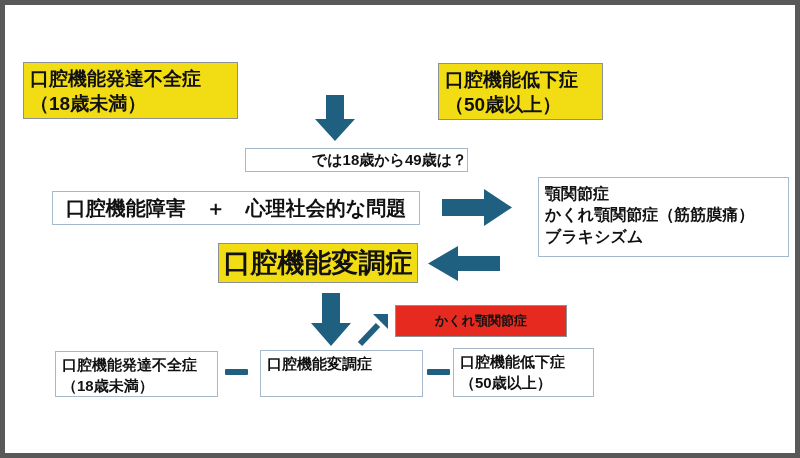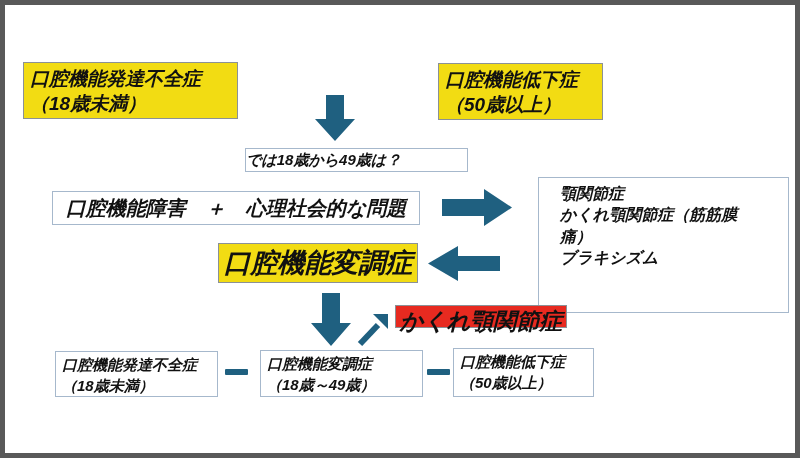--- a/index.html
+++ b/index.html
@@ -16,53 +16,52 @@
     border: 5px solid var(--frame, #595959);
     background: #ffffff;
     overflow: hidden;
   }
   .box {
     position: absolute;
     box-sizing: border-box;
     color: #111111;
     font-weight: bold;
     background: #ffffff;
-    font-style: italic;
   }
   .yellow { background: var(--yellow, #f2dc13); border: 1px solid var(--border-gray, #8b9196); }
   .red    { background: var(--red, #e72a20);  border: 1px solid var(--border-gray, #8b9196); }
   .white  { background: #ffffff; border: 1px solid var(--border-blue, #a6b8cc); }
 
   .dev-top {
     left: 18px; top: 57px; width: 215px; height: 57px;
     font-size: 19px; line-height: 25px; padding: 3px 6px;
   }
   .decline-top {
     left: 433px; top: 58px; width: 165px; height: 57px;
     font-size: 19px; line-height: 25px; padding: 3px 6px;
   }
   .question {
     left: 240px; top: 143px; width: 223px; height: 24px;
-    font-size: 15px; line-height: 22px; text-align: left;
+    font-size: 15px; line-height: 22px; text-align: right;
   }
   .formula {
     left: 47px; top: 186px; width: 368px; height: 34px;
     font-size: 20px; line-height: 33px; text-align: center;
   }
   .conditions {
-    left: 533px; top: 172px; width: 251px; height: 136px;
-    font-size: 16px; line-height: 21.3px; padding: 5px 21px;
+    left: 533px; top: 172px; width: 251px; height: 80px;
+    font-size: 16px; line-height: 21.3px; padding: 5px 6px;
   }
   .dysregulation {
     left: 213px; top: 238px; width: 200px; height: 40px;
     font-size: 27px; line-height: 38px; text-align: center;
   }
   .hidden-tmd {
-    left: 390px; top: 300px; width: 172px; height: 23px;
-    font-size: 23px; line-height: 30px; text-align: center;
+    left: 390px; top: 300px; width: 172px; height: 32px;
+    font-size: 13px; line-height: 30px; text-align: center;
   }
   .bottom-box {
     font-size: 15px; line-height: 21px; padding: 2px 6px;
   }
   .dev-bottom     { left: 50px;  top: 346px; width: 163px; height: 46px; }
   .dys-bottom     { left: 255px; top: 345px; width: 163px; height: 47px; }
   .decline-bottom { left: 448px; top: 343px; width: 141px; height: 49px; }
 
   .arrow { position: absolute; color: var(--arrow, #1f6080); }
   .arrow svg { display: block; }
@@ -151,21 +150,20 @@
 
   <div class="box white bottom-box dev-bottom">
     <div>口腔機能発達不全症</div>
     <div>（18歳未満）</div>
   </div>
 
   <div class="dash dash-1"></div>
 
   <div class="box white bottom-box dys-bottom">
     <div>口腔機能変調症</div>
-    <div>（18歳～49歳）</div>
   </div>
 
   <div class="dash dash-2"></div>
 
   <div class="box white bottom-box decline-bottom">
     <div>口腔機能低下症</div>
     <div>（50歳以上）</div>
   </div>
 
 </div>

